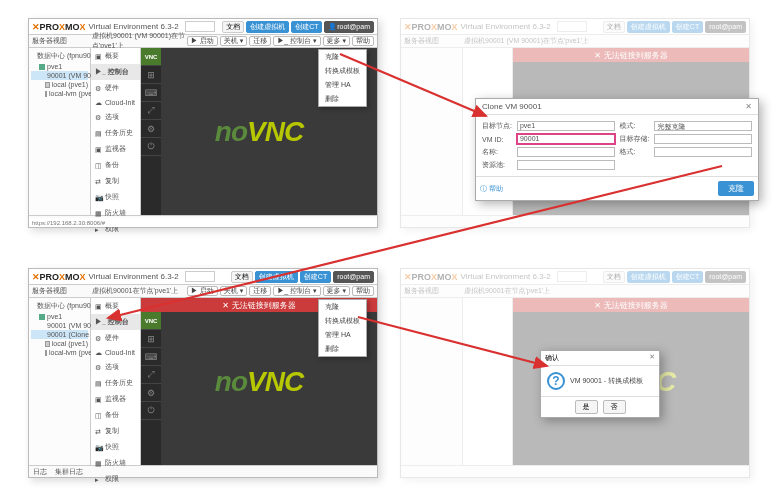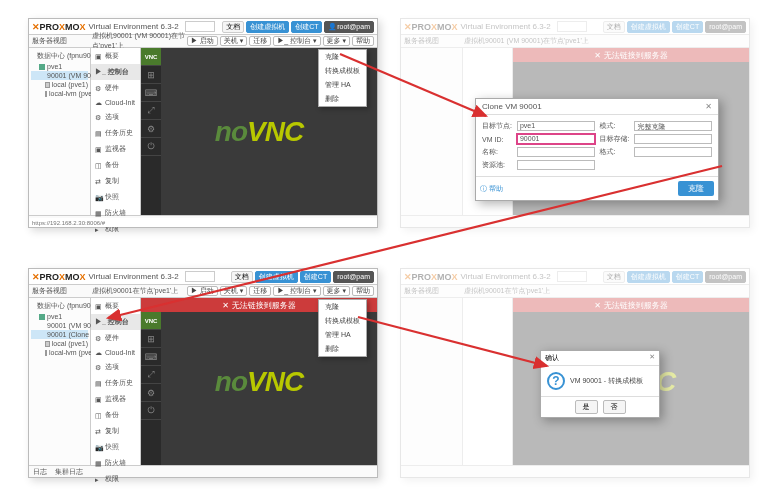--- a/index.html
+++ b/index.html
@@ -244,21 +244,21 @@
     <div class="content">
         <div class="redbar">
           <span>✕</span>
           <span>无法链接到服务器</span>
         </div>
       </div>
   </div>
   <div class="bottombar"></div>
 </div>
 
-<div class="dlg" style="left:475px; top:98px; width:244px;">
+<div class="dlg" style="left:475px; top:98px; width:284px;">
   <div class="ttl">
       <span>Clone VM 90001</span>
       <span class="cls">✕</span>
     </div>
   <div class="body">
     <span>目标节点:</span>
     <span class="inp">pve1</span>
     <span>模式:</span>
     <span class="inp">完整克隆</span>
     <span>VM ID:</span>

